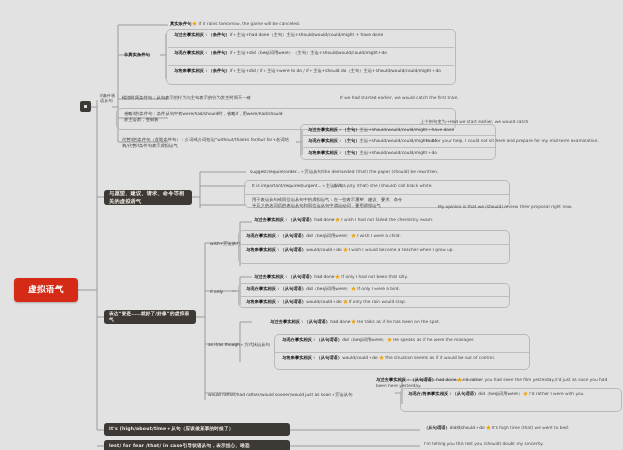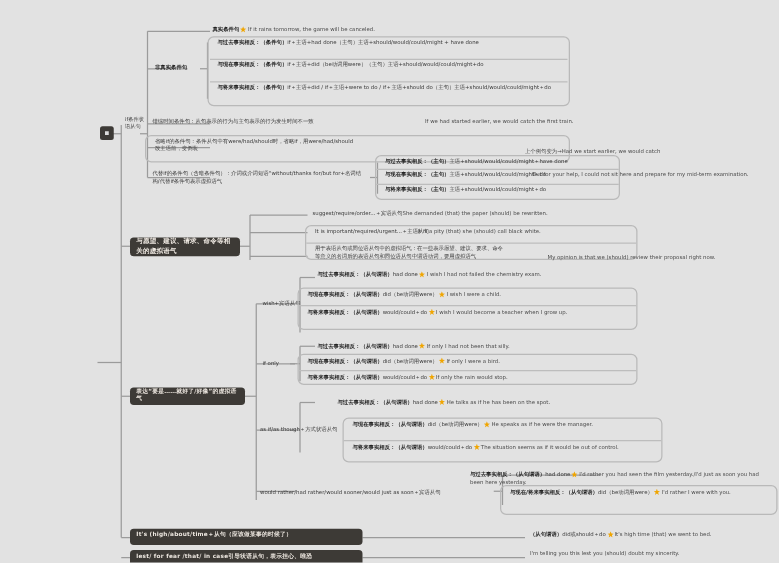--- a/index.html
+++ b/index.html
@@ -117,20 +117,21 @@
       <path d="M395,393 L402,393"></path>
       <path d="M402,380 L402,404"></path>
       <path d="M402,380 L480,380"></path>
 
       <path d="M290,430 L420,430"></path>
 
       <path d="M290,446 L420,446"></path>
     </g>
   </svg>
 
+  <div class="node root" style="left:14px;top:278px;width:64px;height:24px;">虚拟语气</div>
 
   <div class="node" style="left:80px;top:101px;">
     <div class="tiny-sq">
         <i></i>
       </div>
   </div>
 
   <div class="node plain" style="left:98px;top:92px;width:22px;font-size:4.2px;line-height:1.3;">
     <span>if条件状语从句</span>
   </div>

